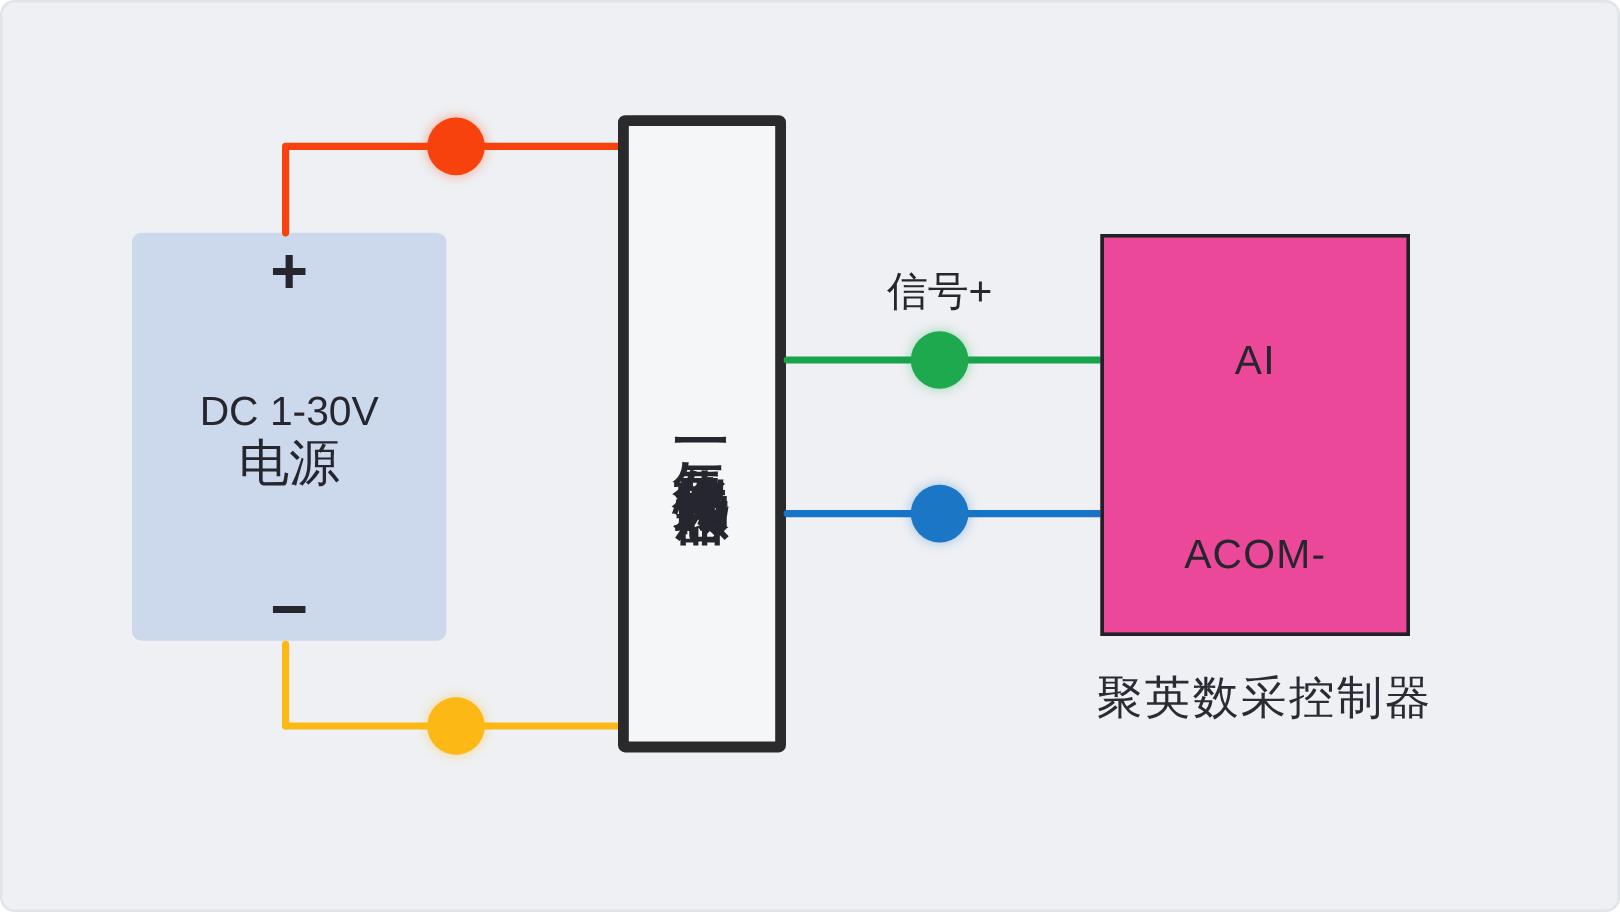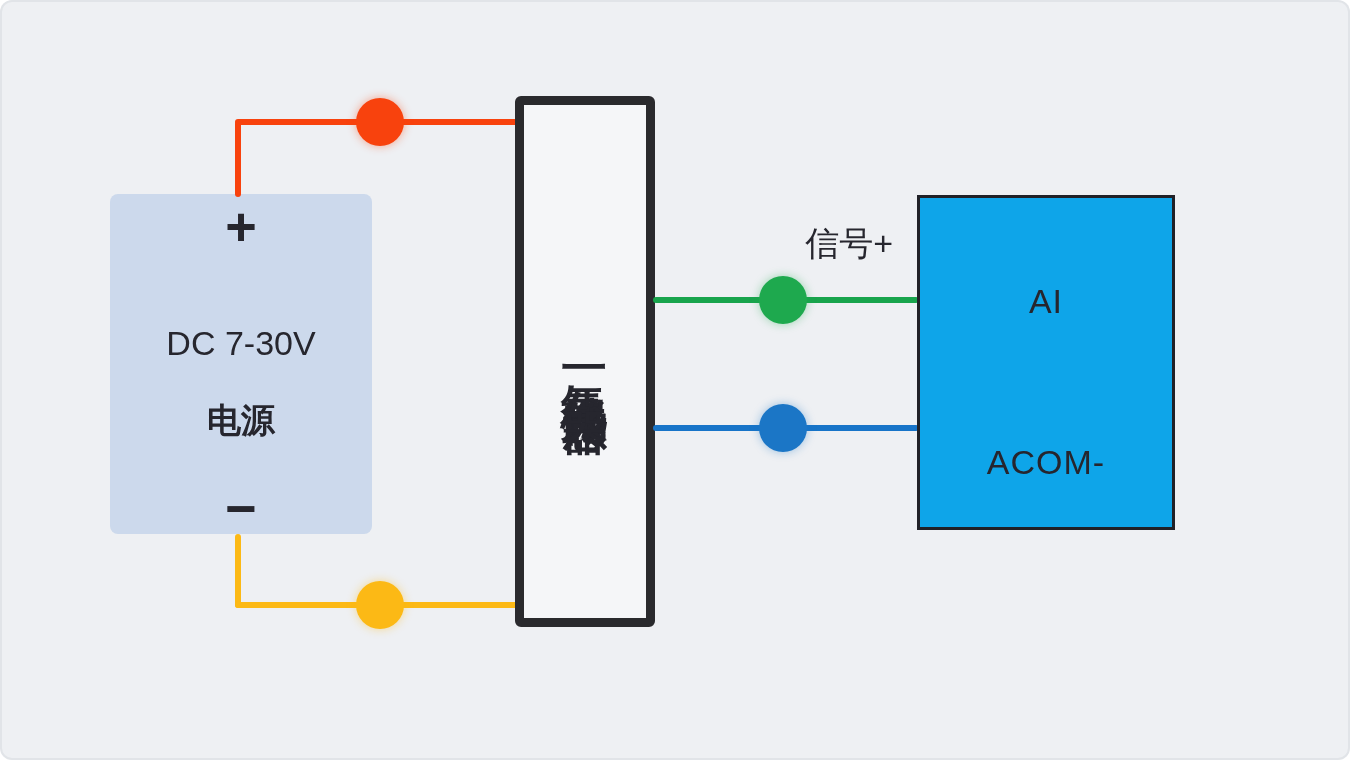--- a/index.html
+++ b/index.html
@@ -23,21 +23,21 @@
   .power-box {
     position: absolute;
     left: 110px; top: 194px;
     width: 262px; height: 340px;
     background: #ccd9ec;
     border-radius: 8px;
   }
   .centered-line { position: absolute; left: 0; right: 0; text-align: center; }
   .plus-symbol   { top: 4px;  font-size: 54px; font-weight: 700; line-height: 56px; }
   .power-line1   { top: 128px; font-size: 34px; font-weight: 500; line-height: 42px; }
-  .power-line2   { top: 205px; font-size: 34px; font-weight: 700; line-height: 42px; }
+  .power-line2   { top: 171px; font-size: 42px; font-weight: 400; line-height: 42px; }
   .minus-symbol  { top: 286px; font-size: 54px; font-weight: 700; line-height: 56px; }
 
   
   .wire { position: absolute; border-radius: 3px; }
   .wire-red-v    { left: 235px; top: 121px; width: 6px;  height: 76px;  background: #f8420d; }
   .wire-red-h    { left: 235px; top: 119px; width: 284px; height: 6px;  background: #f8420d; }
   .wire-yel-v    { left: 235px; top: 534px; width: 6px;  height: 74px;  background: #fcb915; }
   .wire-yel-h    { left: 235px; top: 602px; width: 284px; height: 6px;  background: #fcb915; }
   .wire-grn-h    { left: 653px; top: 297px; width: 266px; height: 6px;  background: #18a44c; }
   .wire-blu-h    { left: 653px; top: 425px; width: 266px; height: 6px;  background: #1774c8; }
@@ -72,36 +72,36 @@
     font-weight: 600;
     letter-spacing: 5px;
     color: #26262e;
     white-space: nowrap;
   }
 
   
   .signal-label {
     position: absolute;
     width: 220px;
-    text-align: right;
+    text-align: center;
     font-size: 34px;
     font-weight: 500;
     line-height: 36px;
     color: #26262e;
   }
   .signal-plus-label  { left: 673px; top: 225px; }
   .signal-minus-label { left: 673px; top: 473px; }
 
   
   .controller-box {
     position: absolute;
     left: 917px; top: 195px;
     width: 258px; height: 335px;
     box-sizing: border-box;
-    background: #0ea5e9;
+    background: #ec4899;
     border: 3px solid #202127;
   }
   .controller-terminal {
     position: absolute; left: 0; right: 0;
     text-align: center;
     font-size: 34px;
     font-weight: 500;
     letter-spacing: 1px;
     line-height: 40px;
     color: #26262e;
@@ -120,21 +120,21 @@
     color: #2b2b36;
   }
 </style>
 </head>
 <body>
 
 <div class="canvas">
 
   <div class="power-box">
     <div class="centered-line plus-symbol">+</div>
-    <div class="centered-line power-line1">DC 7-30V</div>
+    <div class="centered-line power-line1">DC 1-30V</div>
     <div class="centered-line power-line2">电源</div>
     <div class="centered-line minus-symbol">−</div>
   </div>
 
   <div class="wire wire-red-v"></div>
   <div class="wire wire-red-h"></div>
   <div class="dot dot-red"></div>
 
   <div class="wire wire-yel-v"></div>
   <div class="wire wire-yel-h"></div>
@@ -148,14 +148,15 @@
   <div class="dot dot-green"></div>
   <div class="signal-label signal-plus-label">信号+</div>
 
   <div class="wire wire-blu-h"></div>
   <div class="dot dot-blue"></div>
 
   <div class="controller-box">
     <div class="controller-terminal terminal-ai">AI</div>
     <div class="controller-terminal terminal-acom">ACOM-</div>
   </div>
+  <div class="controller-caption">聚英数采控制器</div>
 
 </div>
 
 </body></html>

